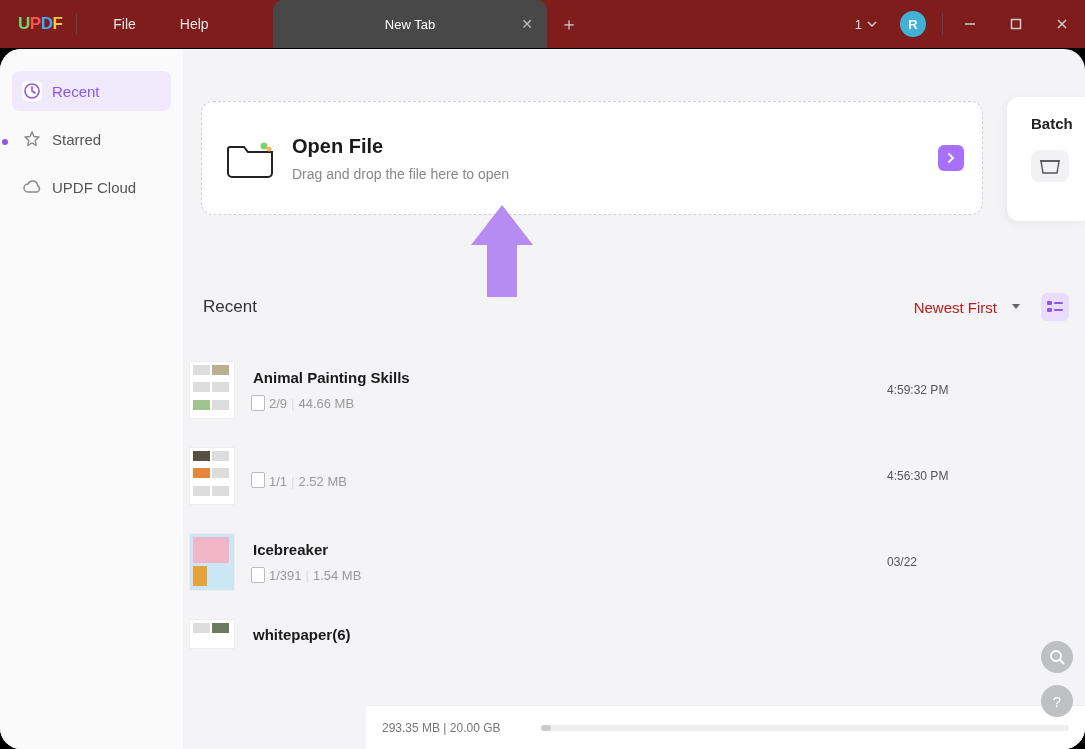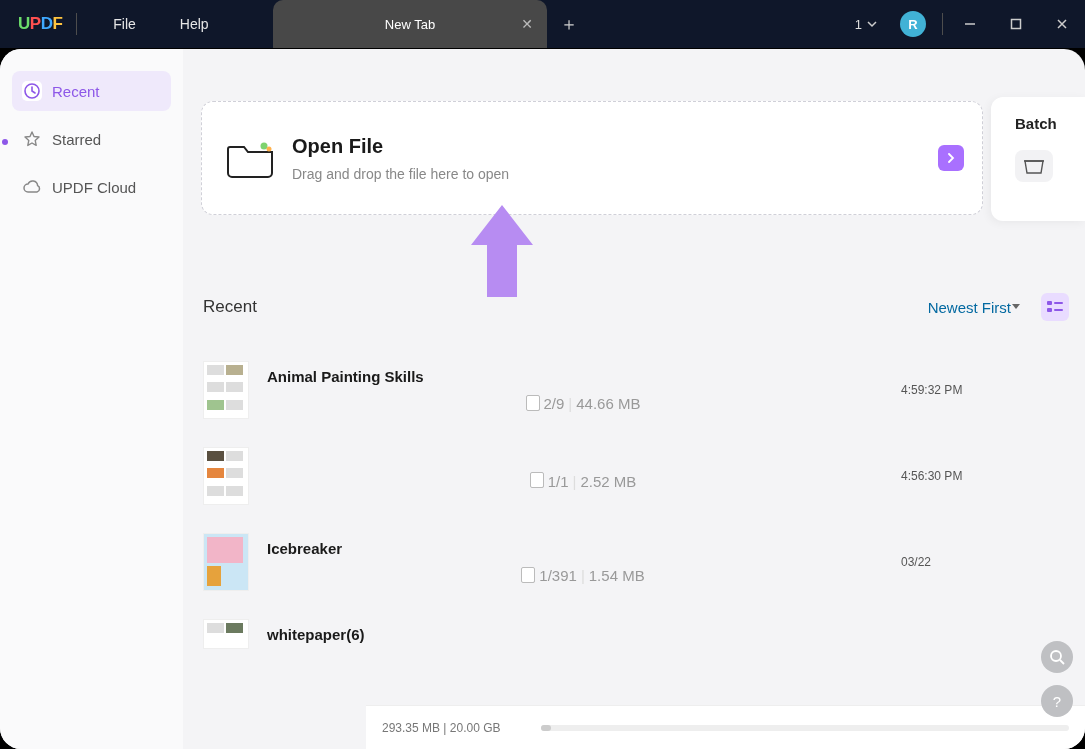--- a/index.html
+++ b/index.html
@@ -1,19 +1,19 @@
 <!DOCTYPE html>
 <html><head>
 <meta charset="utf-8">
 <style>
   * { box-sizing: border-box; margin: 0; padding: 0; }
   body { font-family: -apple-system, "Segoe UI", sans-serif; background: #000; width: 1085px; height: 749px; overflow: hidden; }
 
   
-  .titlebar { height: 48px; background: #0f172a; display: flex; align-items: center; position: relative; color: #e6e6e6; font-size: 14px; }
+  .titlebar { height: 48px; background: #7f1d1d; display: flex; align-items: center; position: relative; color: #e6e6e6; font-size: 14px; }
   .logo { margin-left: 18px; font-weight: 800; font-size: 17px; letter-spacing: -0.5px; }
   .logo .u1{color:#6bdc6b;} .logo .p1{color:#ff5050;} .logo .d{color:#3fa9ff;} .logo .f{color:#ffc43f;}
   .vdiv { width: 1px; height: 22px; background: #4d4d4d; margin: 0 14px; }
   .menu-item { margin: 0 22px; cursor: pointer; }
   .tab { position: absolute; left: 273px; top: 0; height: 48px; width: 274px; background: #484848; border-radius: 10px 10px 0 0; display: flex; align-items: center; justify-content: center; font-size: 13px; color: #fff; }
   .tab-close { position: absolute; right: 14px; font-size: 14px; color: #bbb; cursor: pointer; }
   .add-tab { position: absolute; left: 560px; font-size: 18px; color: #ccc; cursor: pointer; }
   .win-right { position: absolute; right: 0; display: flex; align-items: center; height: 48px; }
   .notif { margin-right: 10px; color: #ddd; font-size: 13px; display: flex; align-items: center; gap: 4px; }
   .avatar { width: 26px; height: 26px; border-radius: 50%; background: #41b2d6; color: #fff; display: flex; align-items: center; justify-content: center; font-weight: 600; font-size: 13px; margin: 0 12px; }
@@ -31,39 +31,39 @@
   .side-item.active .icon { background:#fff; border-radius:5px; }
 
   
   .content { flex:1; position:relative; overflow:hidden; }
   .openfile { margin: 52px 0 0 18px; width: 782px; height: 114px; background:#fff; border:1px dashed #d0d0d8; border-radius: 12px; display:flex; align-items:center; padding: 0 24px; position:relative; }
   .folder-icon { width:50px; height:42px; margin-right: 16px; }
   .openfile h3 { font-size: 20px; color:#1a1a1a; font-weight:700; }
   .openfile p { font-size: 14px; color:#888; margin-top:8px; }
   .openfile .go { position:absolute; right:18px; width:26px; height:26px; background:#a970ff; border-radius:6px; display:flex; align-items:center; justify-content:center; color:#fff; font-size:13px; cursor:pointer; }
 
-  .batch-panel { position:absolute; right:0; top:48px; width:94px; height:124px; background:#fff; border-radius:12px 0 0 12px; box-shadow: -2px 2px 10px rgba(0,0,0,0.05); padding:18px 0 0 24px; }
+  .batch-panel { position:absolute; right:0; top:48px; width:78px; height:124px; background:#fff; border-radius:12px 0 0 12px; box-shadow: -2px 2px 10px rgba(0,0,0,0.05); padding:18px 0 0 24px; }
   .batch-panel .title { font-size:15px; font-weight:600; color:#222; }
   .batch-panel .scanner { margin-top:18px; width:38px; height:32px; background:#f2f2f4; border-radius:8px; display:flex; align-items:center; justify-content:center; }
 
   .big-arrow { position:absolute; left:288px; top:156px; width:62px; height:92px; }
   .big-arrow svg { filter: drop-shadow(0 0 0 rgba(0,0,0,0)); }
 
   .recent-header { position:absolute; left:16px; top:248px; width:830px; display:flex; align-items:center; justify-content:space-between; padding: 0 8px 0 4px; }
   .recent-header h4 { font-size:17px; font-weight:500; color:#333; }
-  .sort { display:flex; align-items:center; gap:0; color:#0369a1; font-size:15px; cursor:pointer; }
+  .sort { display:flex; align-items:center; gap:14px; color:#b91c1c; font-size:15px; cursor:pointer; }
   .view-toggle { position:absolute; right:-48px; top:-6px; width:28px; height:28px; background:#e9dcff; border-radius:6px; display:flex; align-items:center; justify-content:center; }
 
-  .file-list { position:absolute; left:14px; top:298px; width:870px; }
+  .file-list { position:absolute; left:0; top:298px; width:870px; }
   .file-row { display:flex; align-items:center; padding: 14px 6px; }
   .thumb { width:46px; height:58px; background:#fff; border:1px solid #eee; margin-right:18px; display:flex; flex-wrap:wrap; padding:3px; gap:2px; }
   .thumb span { width:17px; height:10px; background:#ddd; }
   .file-info { flex:1; }
   .file-name { font-size:15px; color:#1a1a1a; font-weight:600; }
-  .file-meta { margin-top:10px; font-size:15px; color:#999; display:flex; align-items:center; gap:4px;justify-content:center; }
+  .file-meta { margin-top:10px; font-size:13px; color:#999; display:flex; align-items:center; gap:4px; }
   .file-meta .div { color:#ddd; }
   .file-time { width:160px; color:#555; font-size:12px; text-align:left; }
 
   .pages-icon { display:inline-block; width:12px; height:14px; border:1px solid #bbb; border-radius:2px; position:relative; }
   .pages-icon::after { content:""; position:absolute; width:12px; height:14px; border:1px solid #bbb; border-radius:2px; left:-3px; top:-3px; background:#fff; }
 
   
   .statusbar { position:absolute; left:183px; bottom:0; right:0; height:44px; background:#fff; border-top:1px solid #eee; display:flex; align-items:center; padding: 0 16px; font-size:12px; color:#777; }
   .statusbar .bar { flex:1; margin-left:40px; height:6px; background:#eee; border-radius:3px; position:relative; }
   .statusbar .bar .fill { position:absolute; left:0; top:0; height:6px; width:2%; background:#ccc; border-radius:3px; }

